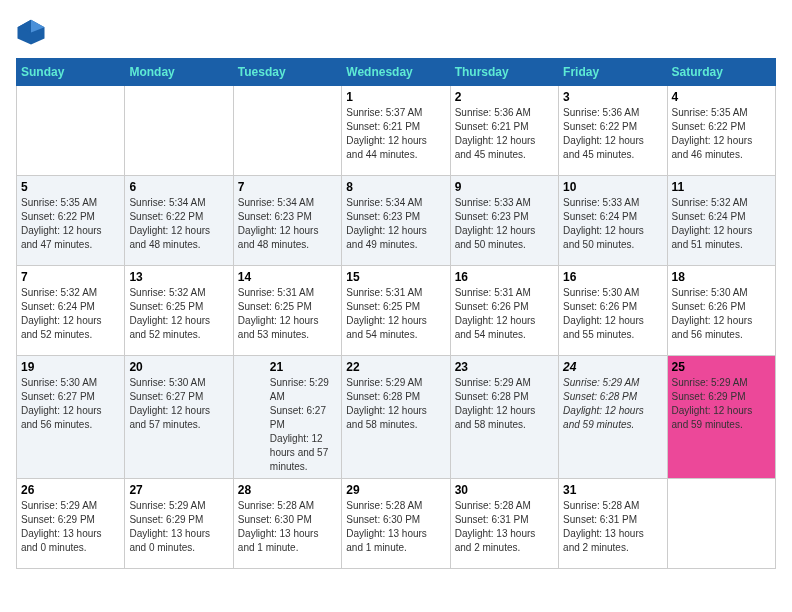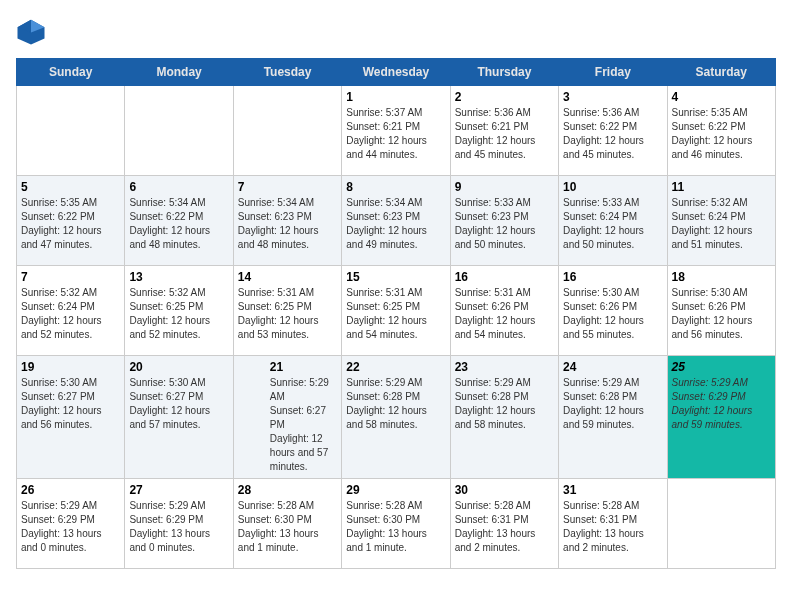--- a/index.html
+++ b/index.html
@@ -47,23 +47,23 @@
       font-size: 16px;
       color: #444;
     }
     .calendar {
       width: 100%;
       border-collapse: collapse;
       font-size: 11px;
     }
     .calendar thead th {
       background-color: #1a5fa8;
-      color: #e5e5e5;
+      color: #5eead4;
       padding: 6px 4px;
-      text-align: center;
+      text-align: left;
       font-size: 12px;
       border: 1px solid #1a5fa8;
     }
     .calendar tbody td {
       vertical-align: top;
       padding: 4px;
       border: 1px solid #ccc;
       width: 14.28%;
       height: 90px;
       background: #fff;
@@ -214,25 +214,25 @@
           <div class="day-info">Sunrise: 5:29 AM<br>Sunset: 6:27 PM<br>Daylight: 12 hours and 57 minutes.</div>
         </td>
         <td style="background: rgb(240, 244, 248);">
           <div class="day-number">22</div>
           <div class="day-info">Sunrise: 5:29 AM<br>Sunset: 6:28 PM<br>Daylight: 12 hours and 58 minutes.</div>
         </td>
         <td style="background: rgb(240, 244, 248);">
           <div class="day-number">23</div>
           <div class="day-info">Sunrise: 5:29 AM<br>Sunset: 6:28 PM<br>Daylight: 12 hours and 58 minutes.</div>
         </td>
-        <td style="background: rgb(240, 244, 248);">
+        <td style="background: rgb(240, 244, 248); font-style: italic;">
           <div class="day-number">24</div>
           <div class="day-info">Sunrise: 5:29 AM<br>Sunset: 6:28 PM<br>Daylight: 12 hours and 59 minutes.</div>
         </td>
-        <td style="background: #14b8a6; font-style: italic;">
+        <td style="background: #ec4899;">
           <div class="day-number">25</div>
           <div class="day-info">Sunrise: 5:29 AM<br>Sunset: 6:29 PM<br>Daylight: 12 hours and 59 minutes.</div>
         </td>
       </tr>
       <tr>
         <td>
           <div class="day-number">26</div>
           <div class="day-info">Sunrise: 5:29 AM<br>Sunset: 6:29 PM<br>Daylight: 13 hours and 0 minutes.</div>
         </td>
         <td>

